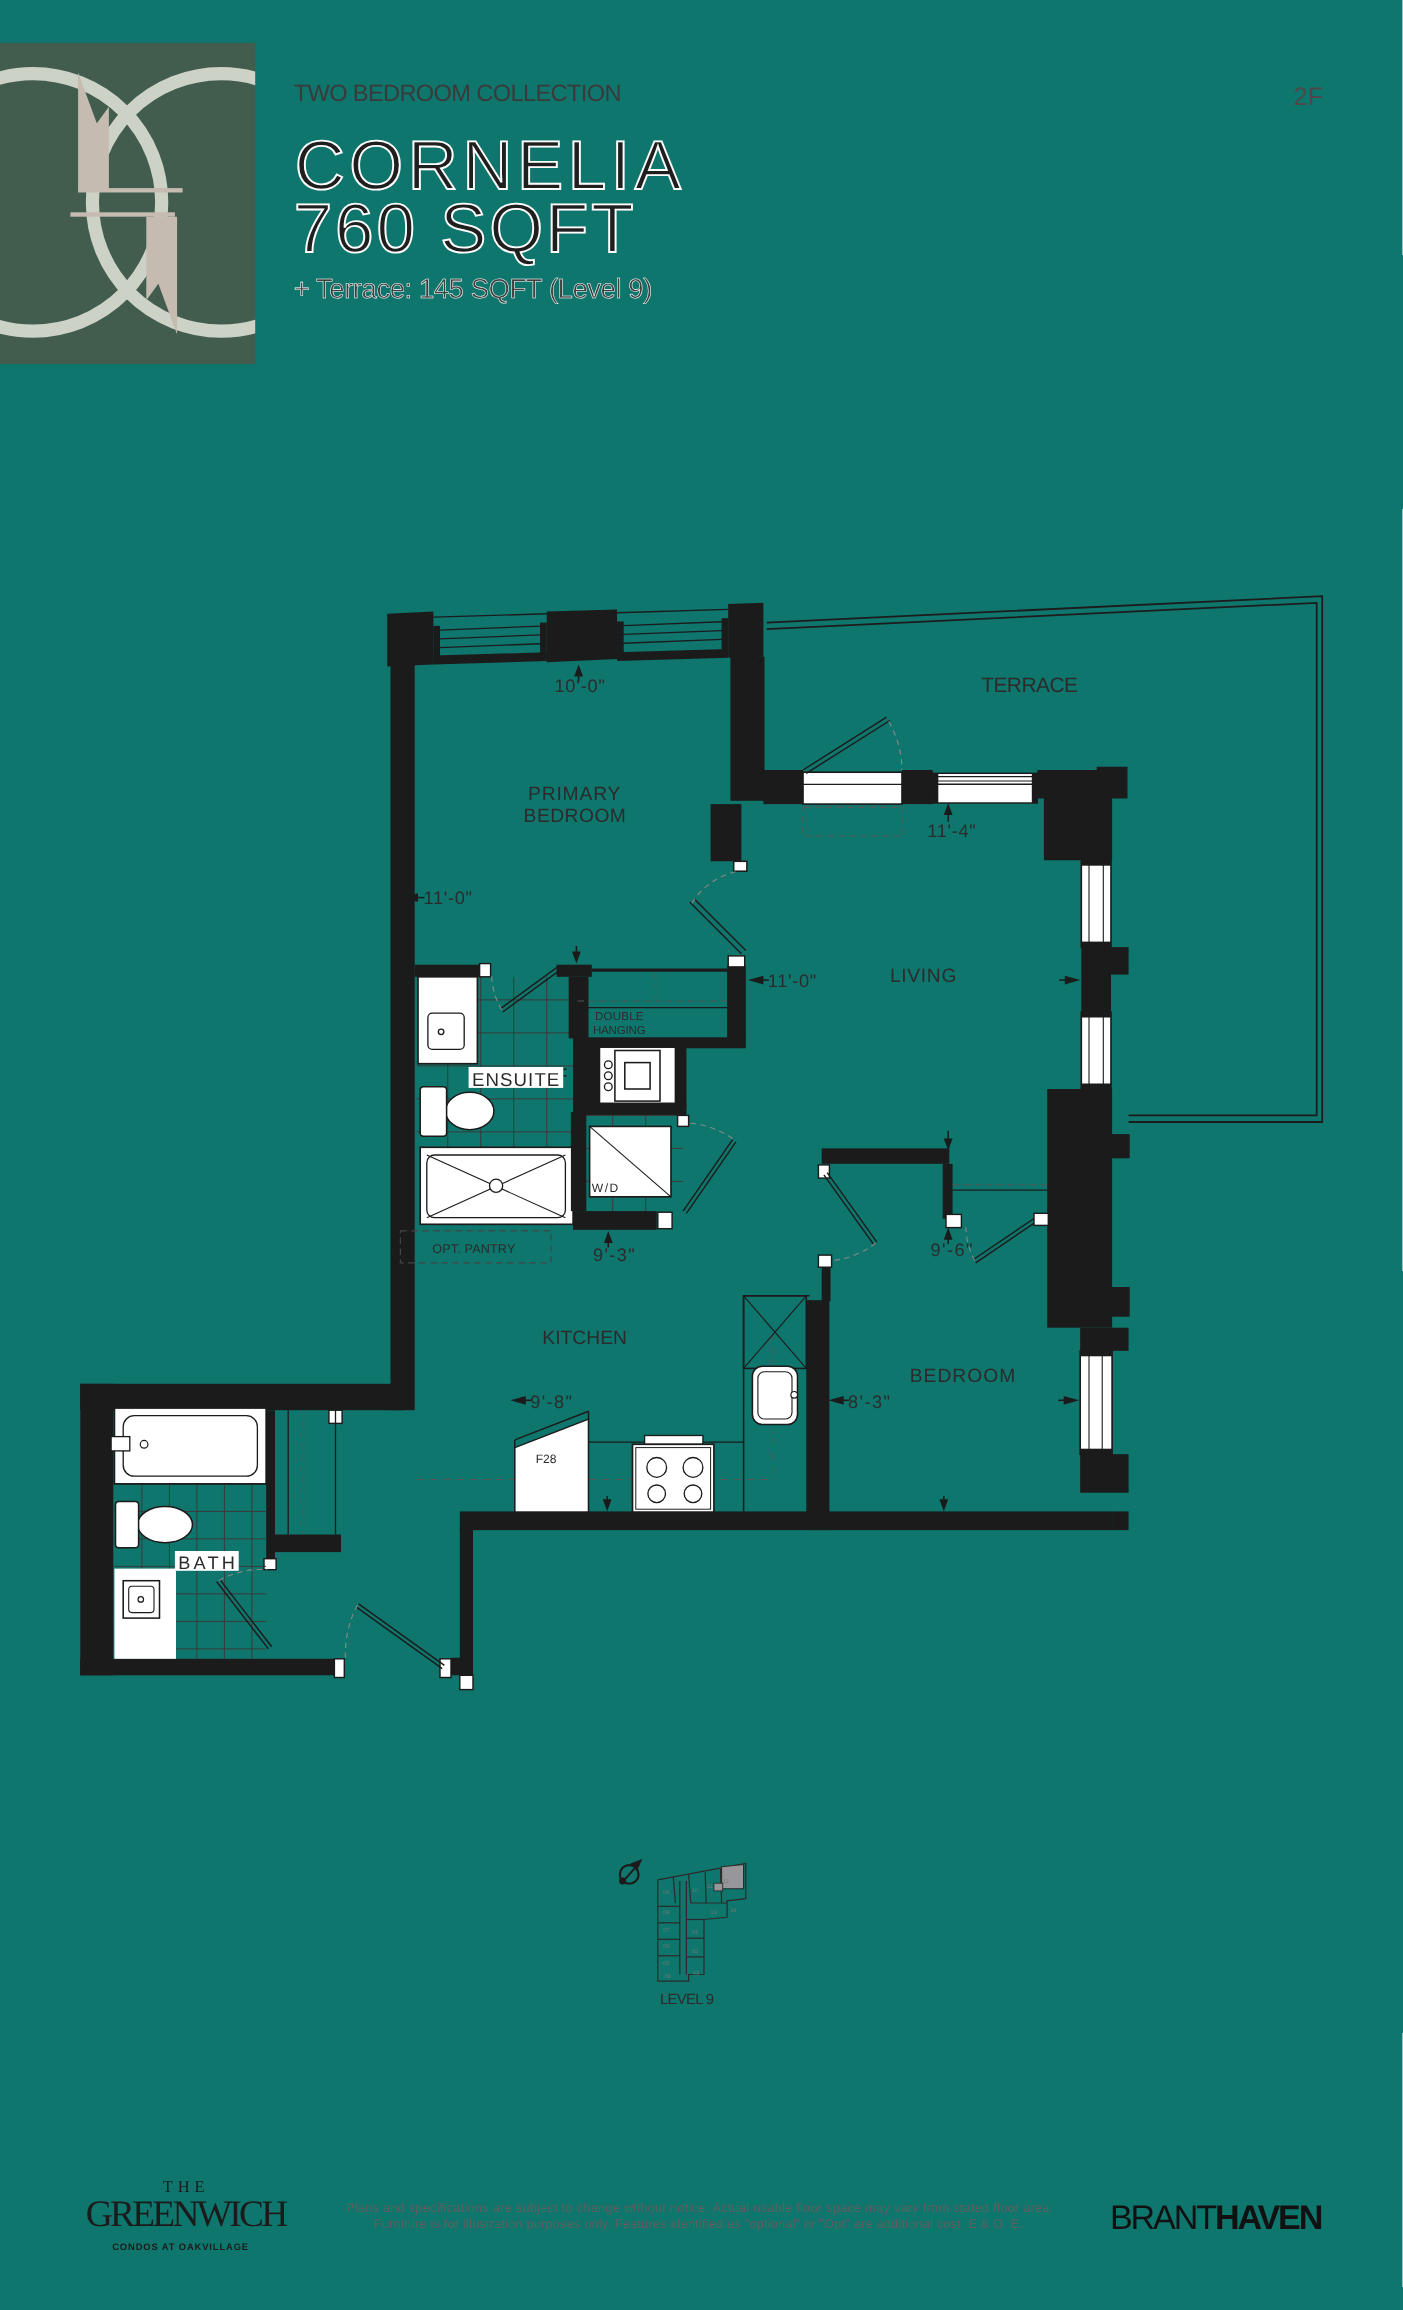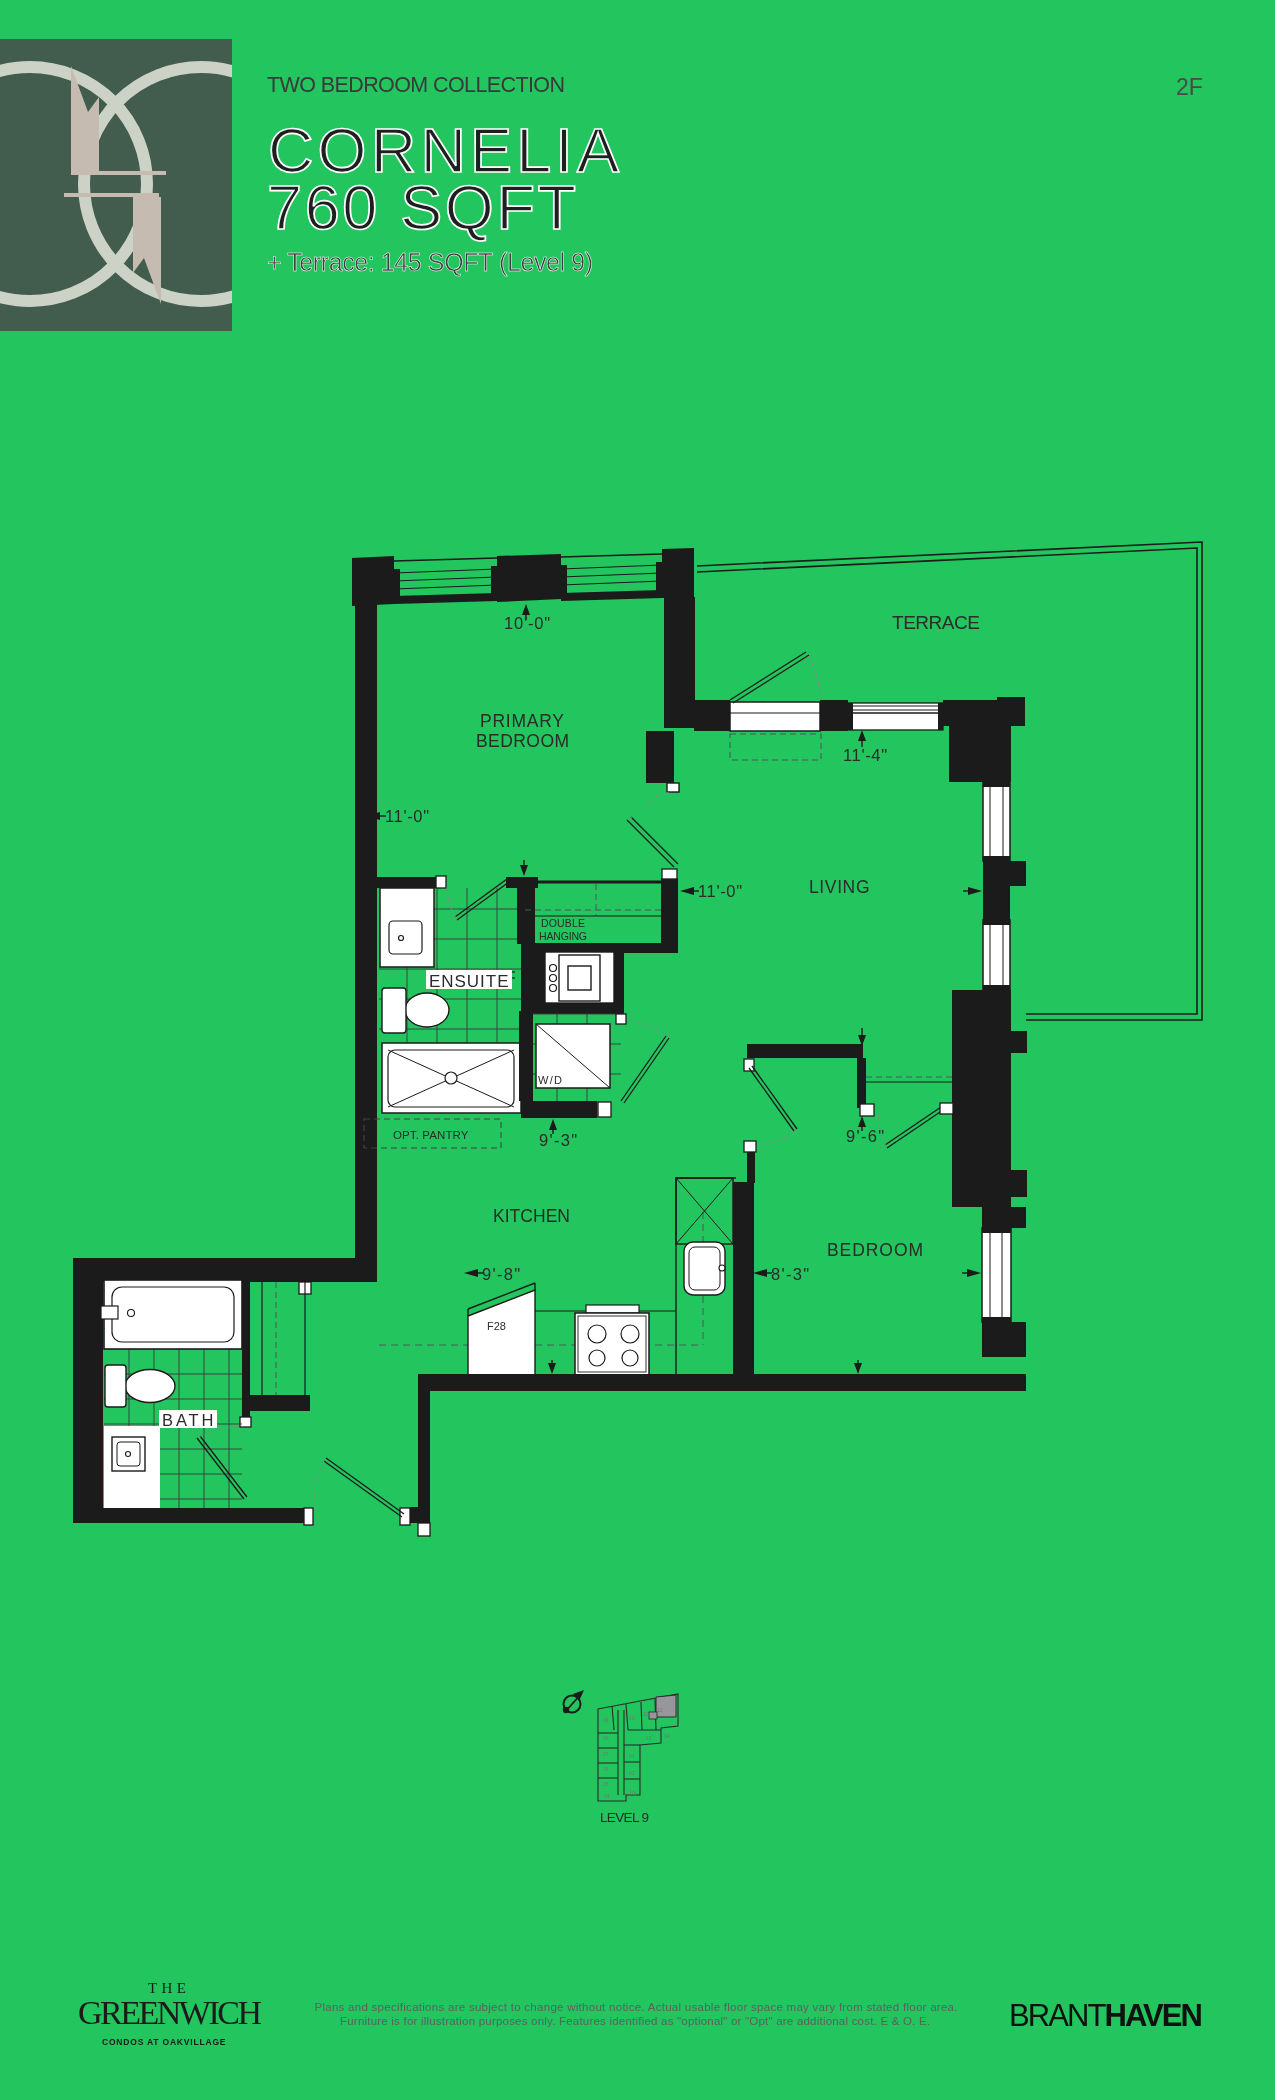--- a/index.html
+++ b/index.html
@@ -1,16 +1,16 @@
 <!DOCTYPE html>
 <html><head>
 <meta charset="utf-8">
 <style>
 html,body{margin:0;padding:0;background:#fff;}
-#page{position:relative;width:1275px;height:2100px;background:#22c55e;font-family:"Liberation Sans",sans-serif;}
+#page{position:relative;width:1275px;height:2100px;background:#0f766e;font-family:"Liberation Sans",sans-serif;}
 svg{position:absolute;top:0;left:0;}
 </style>
 </head>
 <body>
 <div id="page">
 <svg width="1275" height="2100" viewBox="0 0 1275 2100">
 
 <g>
 <clipPath id="logoclip">
           <rect x="0" y="39" width="232" height="292"></rect>

